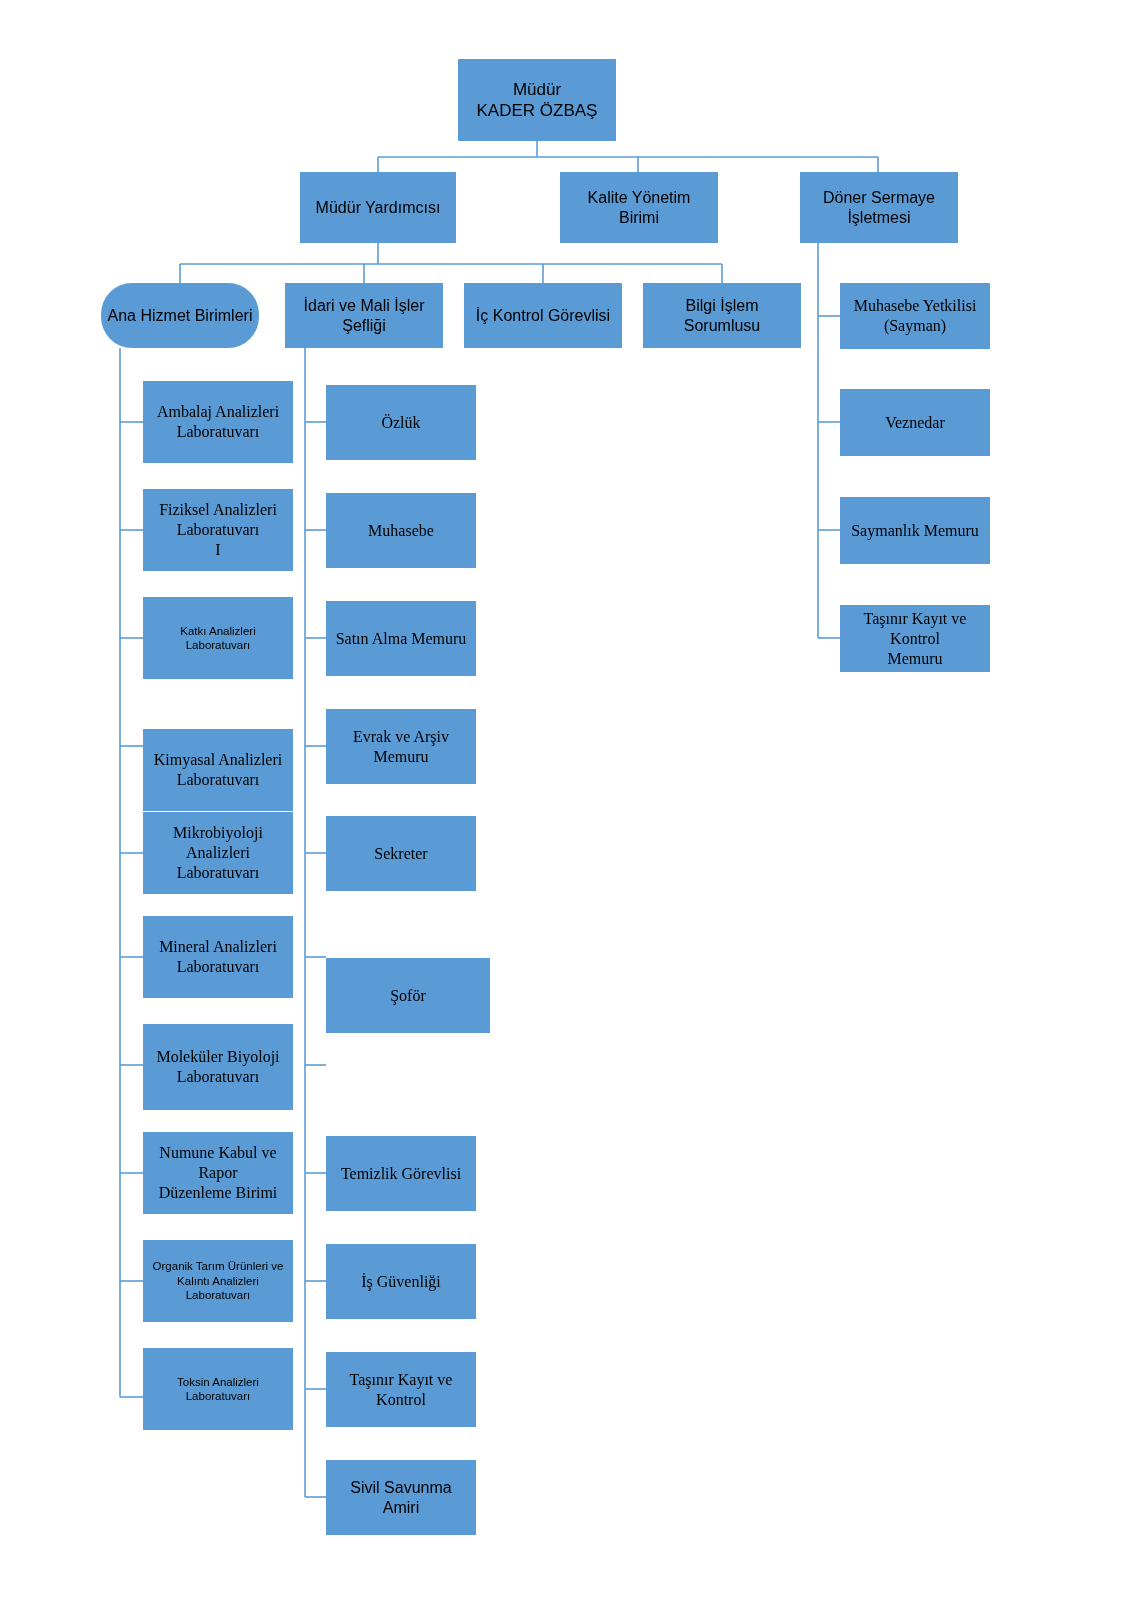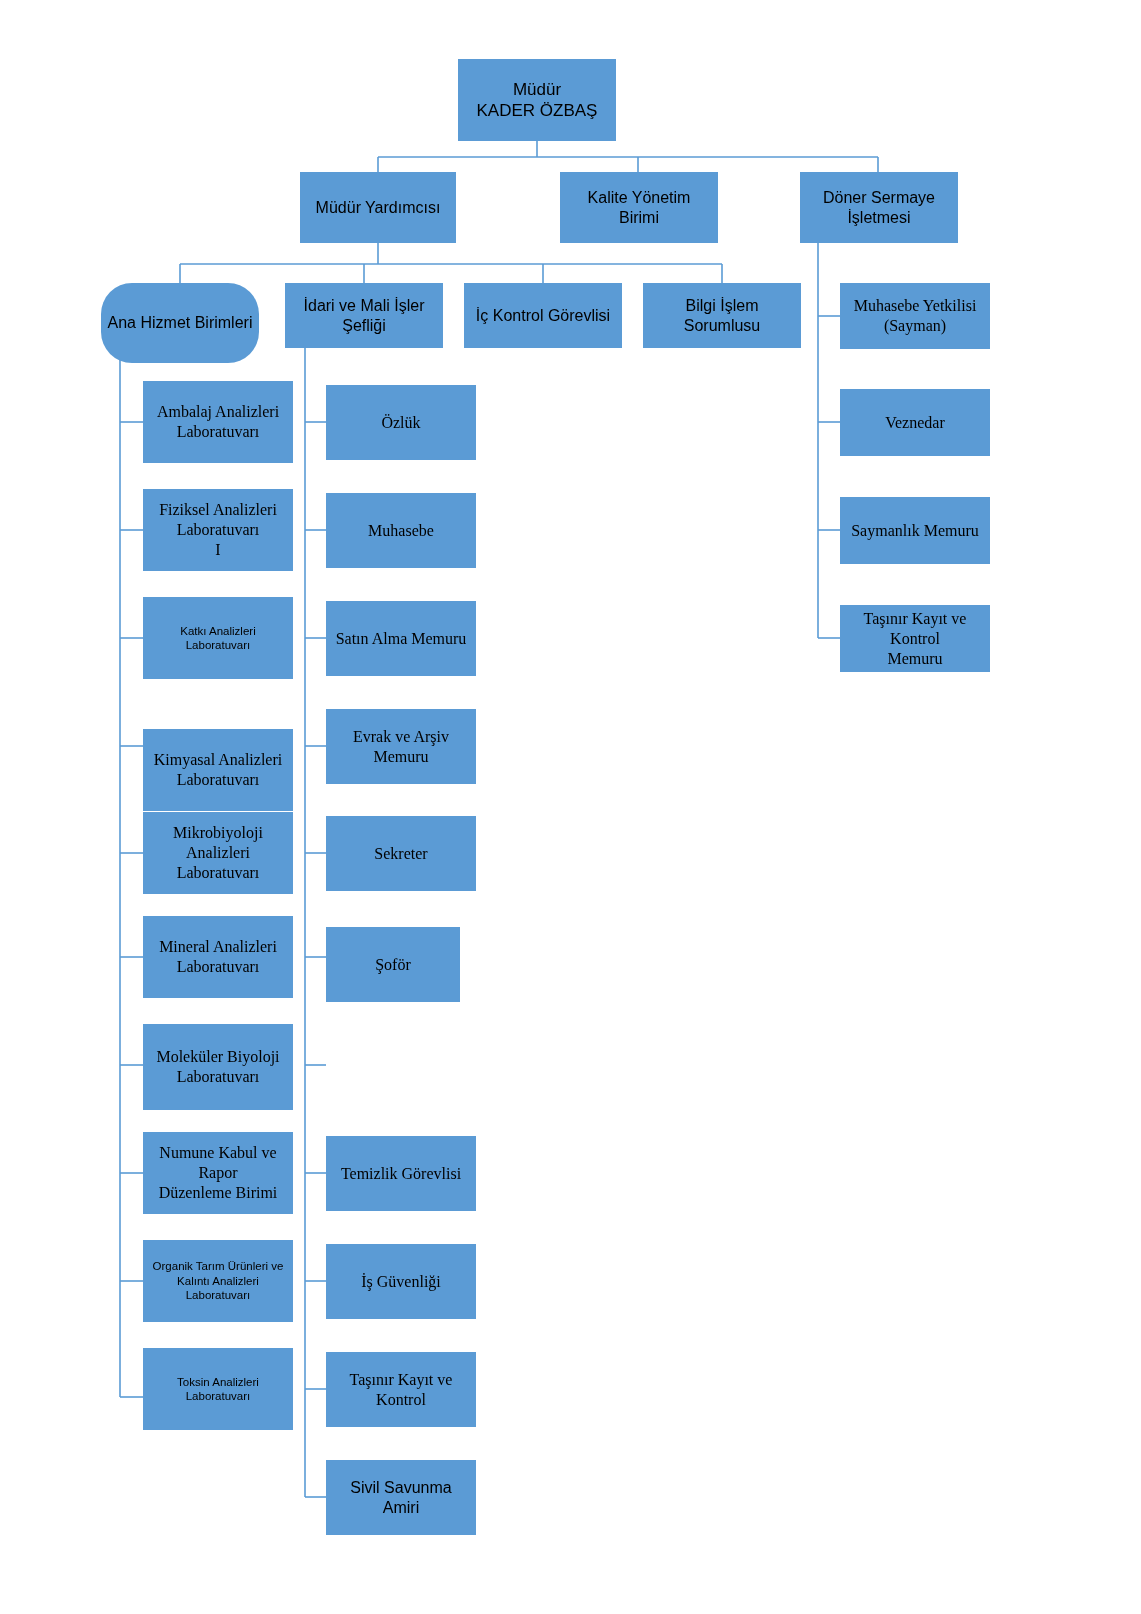--- a/index.html
+++ b/index.html
@@ -103,21 +103,21 @@
   </svg>
 
   <div class="node lvl0" style="left:458px; top:59px; width:158px; height:82px;">Müdür
 KADER ÖZBAŞ</div>
 
   <div class="node lvl1" style="left:300px; top:172px; width:156px; height:71px;">Müdür Yardımcısı</div>
   <div class="node lvl1" style="left:560px; top:172px; width:158px; height:71px;">Kalite Yönetim Birimi</div>
   <div class="node lvl1" style="left:800px; top:172px; width:158px; height:71px;">Döner Sermaye
 İşletmesi</div>
 
-  <div class="node lvl2" style="left:101px; top:283px; width:158px; height:80px;border-radius:31px;">Ana Hizmet Birimleri</div>
+  <div class="node lvl2" style="left:101px; top:283px; width:158px; height:65px;border-radius:31px;">Ana Hizmet Birimleri</div>
   <div class="node lvl2" style="left:285px; top:283px; width:158px; height:65px;">İdari ve Mali İşler
 Şefliği</div>
   <div class="node lvl2" style="left:464px; top:283px; width:158px; height:65px;">İç Kontrol Görevlisi</div>
   <div class="node lvl2" style="left:643px; top:283px; width:158px; height:65px;">Bilgi İşlem Sorumlusu</div>
 
   <div class="node leaf" style="left:143px; top:381px; width:150px; height:82px;">Ambalaj Analizleri
 Laboratuvarı</div>
   <div class="node leaf" style="left:143px; top:489px; width:150px; height:82px;">Fiziksel Analizleri
 Laboratuvarı
 I</div>
@@ -135,21 +135,21 @@
   <div class="node leaf-small" style="left:143px; top:1240px; width:150px; height:82px;">Organik Tarım Ürünleri ve
 Kalıntı Analizleri
 Laboratuvarı</div>
   <div class="node leaf-small" style="left:143px; top:1348px; width:150px; height:82px;">Toksin Analizleri Laboratuvarı</div>
 
   <div class="node leaf" style="left:326px; top:385px; width:150px; height:75px;">Özlük</div>
   <div class="node leaf" style="left:326px; top:601px; width:150px; height:75px;">Satın Alma Memuru</div>
   <div class="node leaf" style="left:326px; top:493px; width:150px; height:75px;">Muhasebe</div>
   <div class="node leaf" style="left:326px; top:709px; width:150px; height:75px;">Evrak ve Arşiv Memuru</div>
   <div class="node leaf" style="left:326px; top:816px; width:150px; height:75px;">Sekreter</div>
-  <div class="node leaf" style="left:326px; top:927px; width:134px; height:75px;">Şoför</div>
+  <div class="node leaf" style="left:326px; top:958px; width:164px; height:75px;">Şoför</div>
   <div class="node leaf" style="left:326px; top:1136px; width:150px; height:75px;">Temizlik Görevlisi</div>
   <div class="node leaf" style="left:326px; top:1244px; width:150px; height:75px;">İş Güvenliği</div>
   <div class="node leaf" style="left:326px; top:1352px; width:150px; height:75px;">Taşınır Kayıt ve Kontrol</div>
   <div class="node lvl2" style="left:326px; top:1460px; width:150px; height:75px;">Sivil Savunma Amiri</div>
 
   <div class="node leaf" style="left:840px; top:283px; width:150px; height:66px;">Muhasebe Yetkilisi (Sayman)</div>
   <div class="node leaf" style="left:840px; top:389px; width:150px; height:67px;">Veznedar</div>
   <div class="node leaf" style="left:840px; top:497px; width:150px; height:67px;">Saymanlık Memuru</div>
   <div class="node leaf" style="left:840px; top:605px; width:150px; height:67px;">Taşınır Kayıt ve Kontrol
 Memuru</div>

